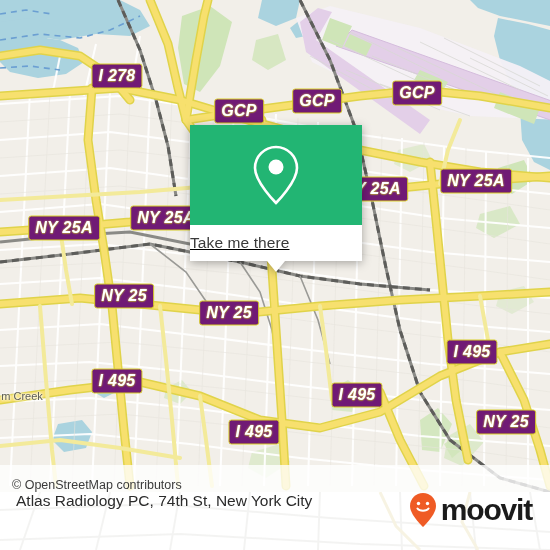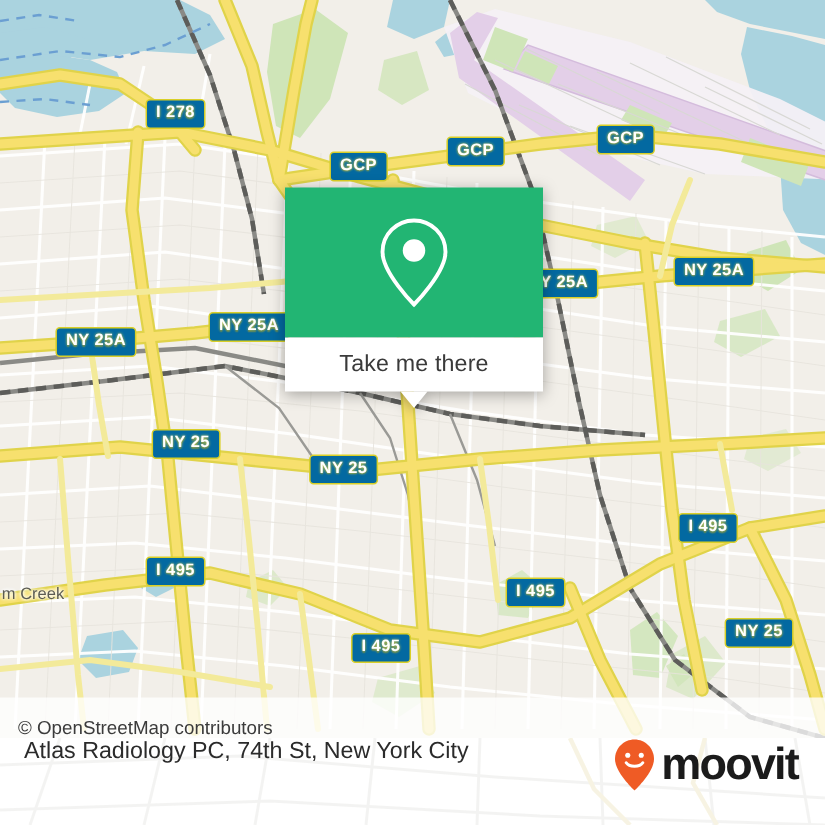--- a/index.html
+++ b/index.html
@@ -10,33 +10,34 @@
   }
   .screen{position:relative;width:550px;height:550px;overflow:hidden;background:#fff;}
 
   
   .map{position:absolute;left:0;top:0;width:550px;height:492px;overflow:hidden;background:#f2efe9;}
   .mapsvg{position:absolute;left:0;top:0;}
 
   
   .shield{
     position:absolute;
-    background:#0369a1;
+    background:#701a75;
     border:1.5px solid #d9cf27;
     border-radius:3px;
     color:#ffffff;
     font-weight:bold;
-    font-size:11px;
+    font-size:16px;
     letter-spacing:.3px;
     line-height:1;
     padding:3px 6px 4px 6px;
     white-space:nowrap;
     text-shadow:0 0 2px #e3d94a, 0 1px 1px rgba(160,150,20,.55);
     transform:translate(-50%,-50%);
     box-sizing:border-box;
+    font-style:italic;
   }
 
   
   .maplabel{
     position:absolute;
     font-size:11px;
     color:#5c5c52;
     white-space:nowrap;
     transform:translate(-50%,-50%);
     text-shadow:0 0 3px #fff,0 0 3px #fff,0 0 2px #fff;
@@ -47,23 +48,24 @@
     position:absolute;left:190px;top:125px;width:172px;
     filter:drop-shadow(0 2px 5px rgba(0,0,0,.32));
   }
   .popup-head{
     background:#22b573;height:100px;width:100%;
     display:flex;align-items:center;justify-content:center;
     box-sizing:border-box;
   }
   .popup-body{
     background:#ffffff;height:36px;width:100%;
-    display:flex;align-items:center;justify-content:center;
+    display:flex;align-items:center;justify-content:flex-start;
     box-sizing:border-box;
     position:relative;
+    text-decoration:underline;
   }
   .popup-body .cta{
     font-size:15.5px;color:#3a3a3a;letter-spacing:.1px;
   }
   .popup-tail{
     position:absolute;left:50%;top:100%;
     width:0;height:0;margin-left:-9px;
     border-left:9px solid transparent;
     border-right:9px solid transparent;
     border-top:11px solid #ffffff;

